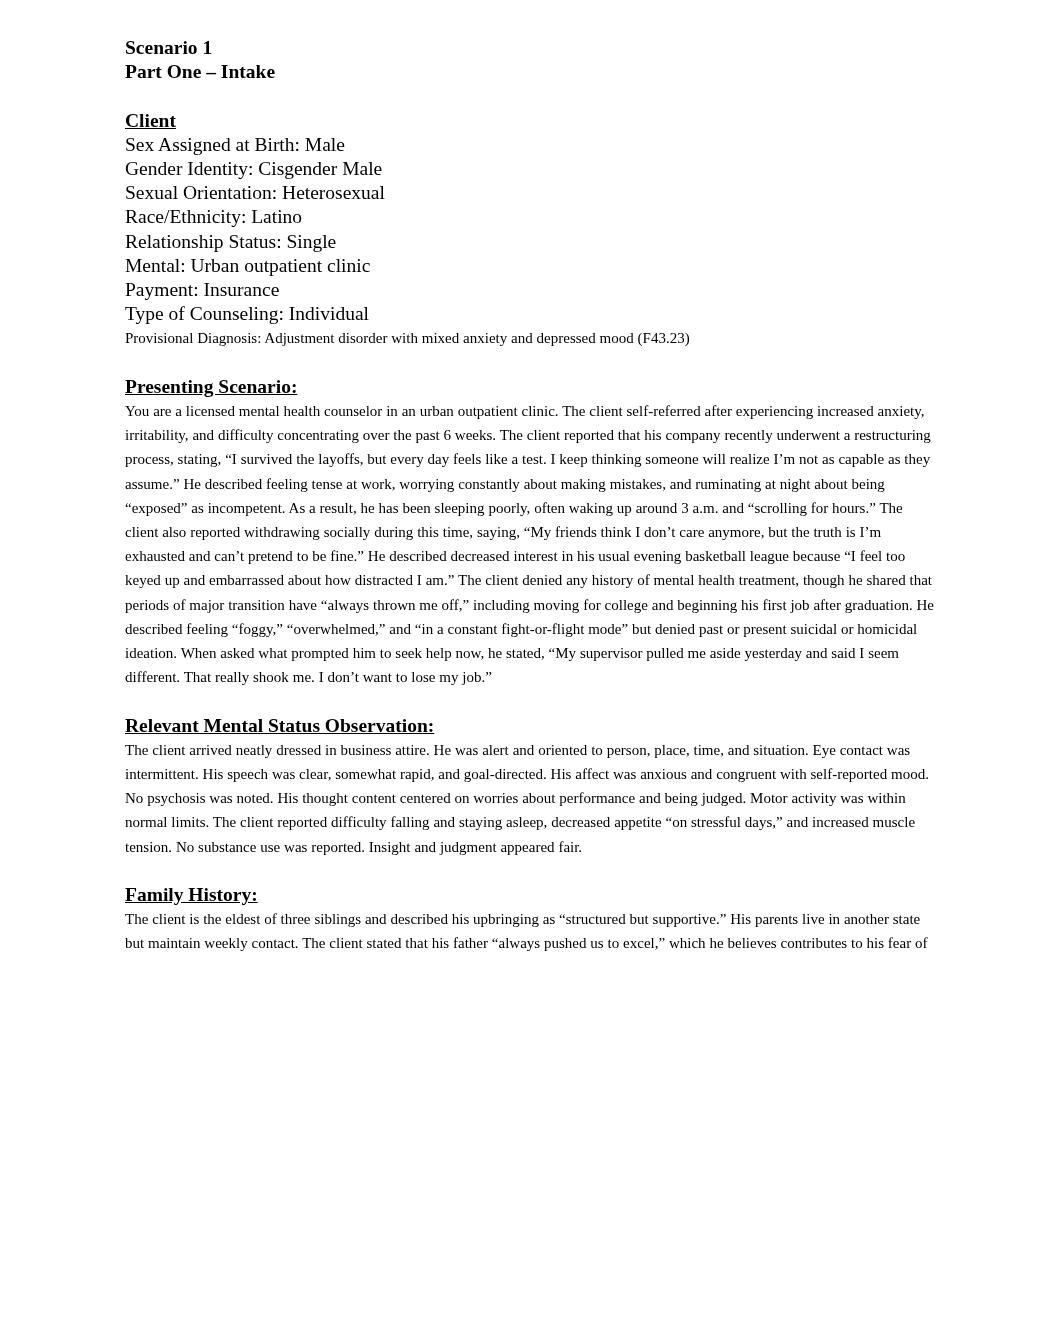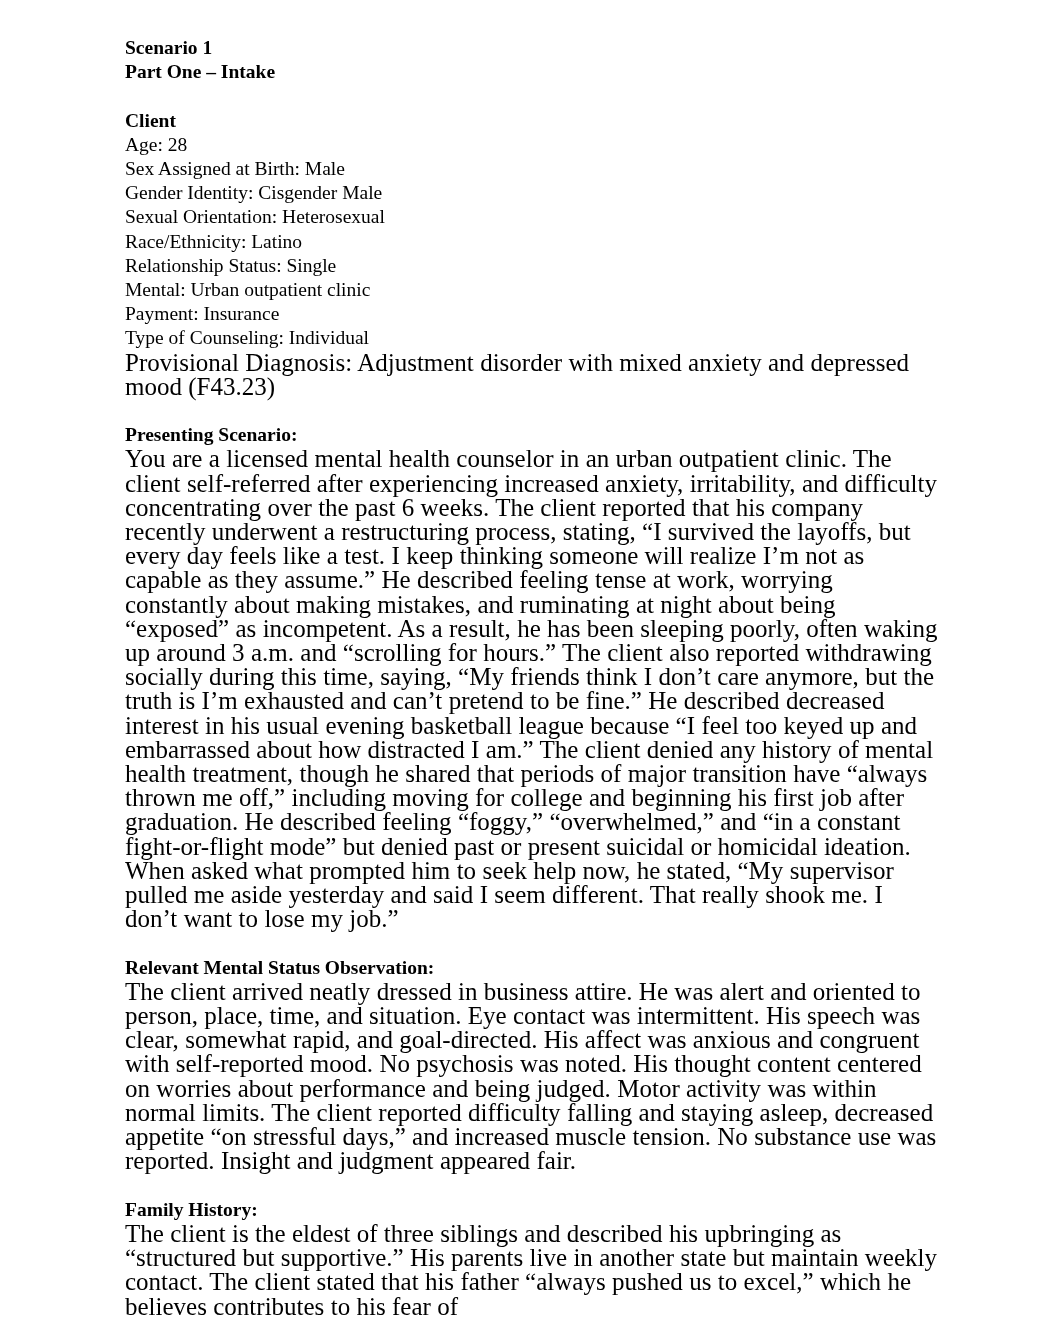--- a/index.html
+++ b/index.html
@@ -31,29 +31,30 @@
     margin: 0;
   }
   .spacer-line {
     height: 24.2px;
   }
   .section-heading {
     font-size: 19.5px;
     font-weight: bold;
     line-height: 24.2px;
     margin: 0;
+    text-decoration: underline;
   }
   .field-line {
     font-size: 19.5px;
     line-height: 24.2px;
     margin: 0;
     white-space: pre-wrap;
   }
   .body-para {
-    font-size: 25px;
+    font-size: 15px;
     line-height: 24.2px;
     margin: 0;
     text-align: left;
     width: 813px;
     word-spacing: 0.1px;
   }
   .block {
     margin: 0;
   }
 </style>
@@ -64,21 +65,20 @@
 
   <div class="block">
     <p class="doc-title">Scenario 1</p>
     <p class="doc-title">Part One – Intake</p>
   </div>
 
   <div class="spacer-line"></div>
 
   <div class="block">
     <p class="section-heading">Client</p>
-    <p class="field-line">Age: 28</p>
     <p class="field-line">Sex Assigned at Birth: Male</p>
     <p class="field-line">Gender Identity: Cisgender Male</p>
     <p class="field-line">Sexual Orientation: Heterosexual</p>
     <p class="field-line">Race/Ethnicity: Latino</p>
     <p class="field-line">Relationship Status: Single</p>
     <p class="field-line">Mental: Urban outpatient clinic</p>
     <p class="field-line">Payment: Insurance</p>
     <p class="field-line">Type of Counseling: Individual</p>
     <p class="body-para">Provisional Diagnosis: Adjustment disorder with mixed anxiety and depressed mood (F43.23)</p>
   </div>

